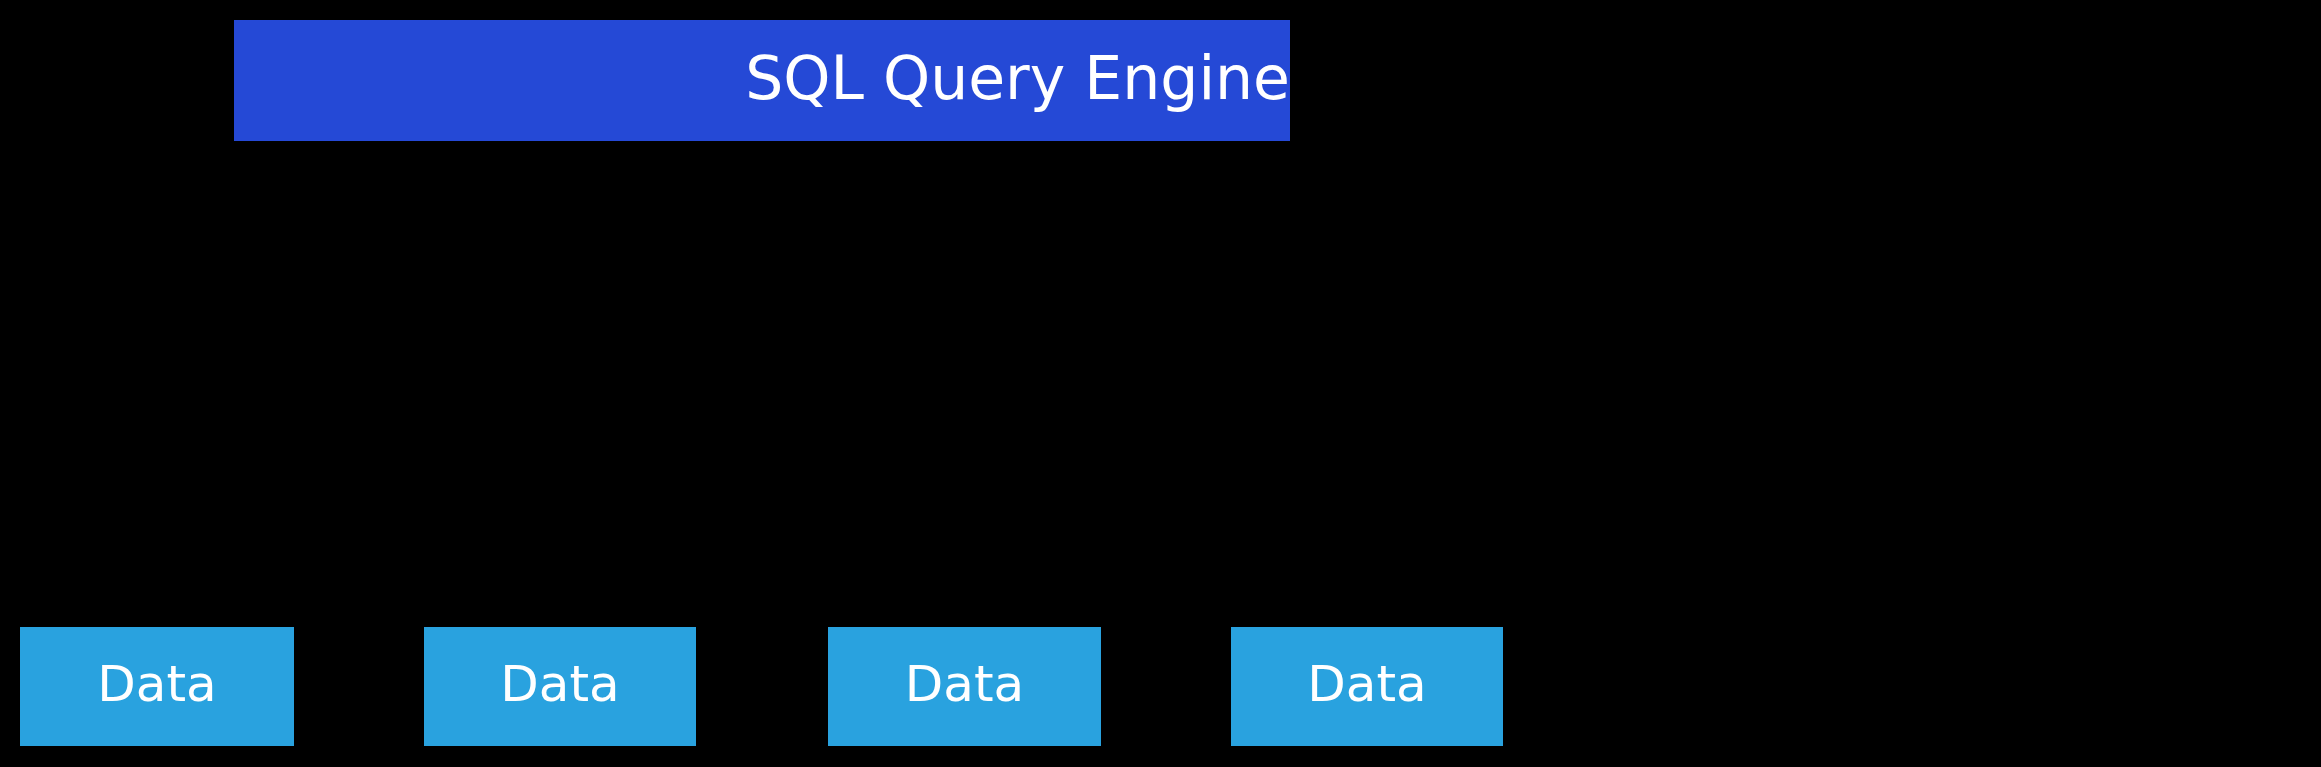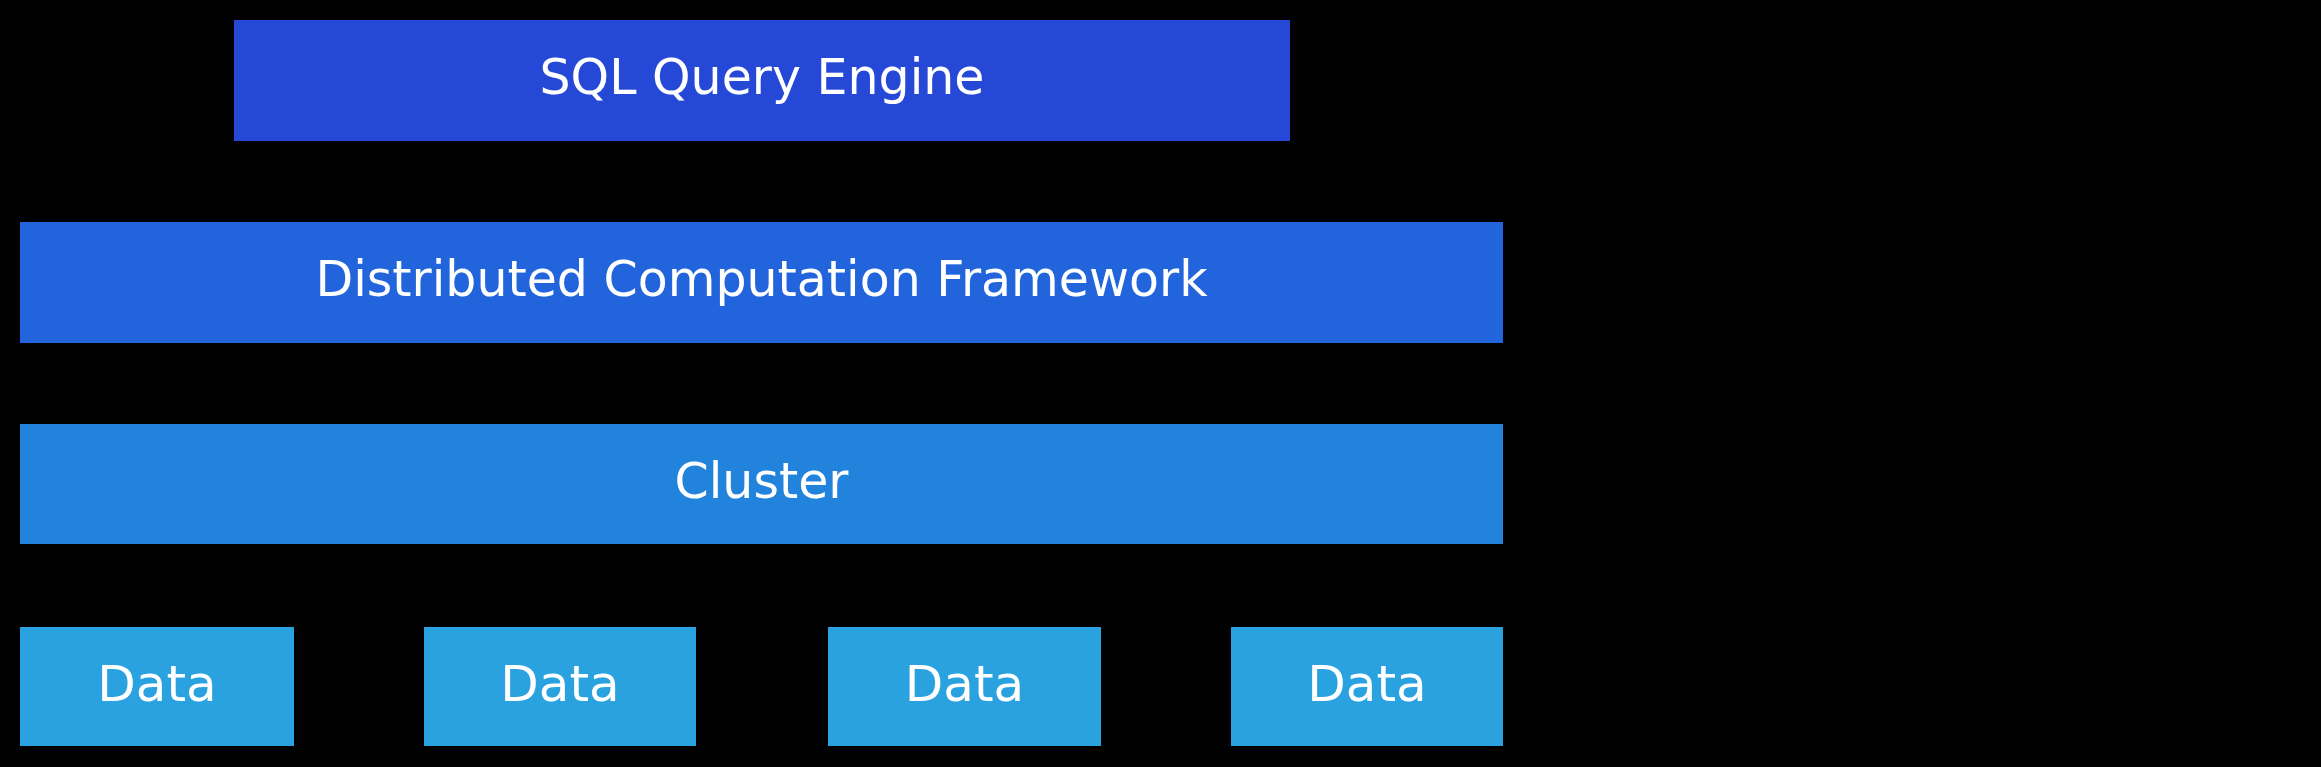--- a/index.html
+++ b/index.html
@@ -17,21 +17,22 @@
   }
   .box {
     position: absolute;
     display: flex;
     align-items: center;
     justify-content: center;
     color: #ffffff;
     box-sizing: border-box;
   }
   .layer {
-    font-size: 49px;
+    font-size: 60px;
+    justify-content: flex-end;
   }
   #layer-sql {
     left: 234px;
     top: 20px;
     width: 1056px;
     height: 121px;
   }
   #layer-dcf {
     left: 20px;
     top: 222px;
@@ -61,27 +62,21 @@
 </style>
 </head>
 <body>
 
 <div id="canvas" style="background: rgb(0, 0, 0);">
 
   <div class="box layer" id="layer-sql" style="background: rgb(37, 73, 214); color: rgb(255, 255, 255);">
     <span class="label">SQL Query Engine</span>
   </div>
 
-  <div class="box layer" id="layer-dcf" style="background: rgb(34, 100, 220); color: rgb(255, 255, 255);">
-    <span class="label">Distributed Computation Framework</span>
-  </div>
 
-  <div class="box layer" id="layer-cluster" style="background: rgb(34, 131, 220); color: rgb(255, 255, 255);">
-    <span class="label">Cluster</span>
-  </div>
 
   <div class="box data-node" id="data-1" style="background: rgb(41, 162, 223); color: rgb(255, 255, 255);">
     <span class="label">Data</span>
   </div>
 
   <div class="box data-node" id="data-2" style="background: rgb(41, 162, 223); color: rgb(255, 255, 255);">
     <span class="label">Data</span>
   </div>
 
   <div class="box data-node" id="data-3" style="background: rgb(41, 162, 223); color: rgb(255, 255, 255);">

